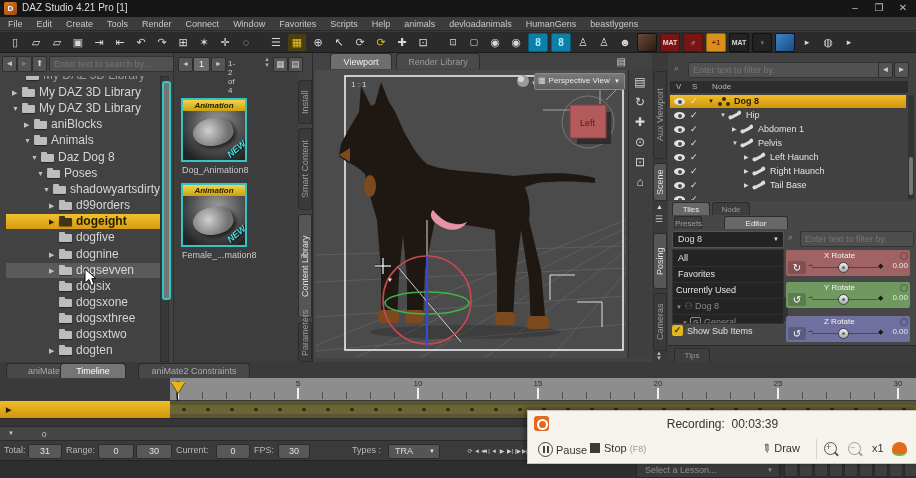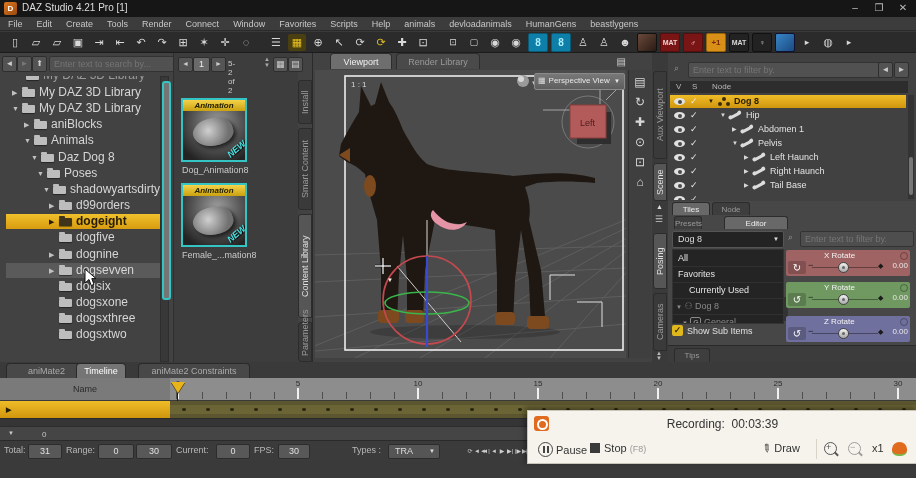--- a/index.html
+++ b/index.html
@@ -308,32 +308,37 @@
           <span class="lbl" style="left:70px">dogsxone</span>
         </div>
       <div class="trow" style="top:251px">
           <span class="fold" style="left:53px"></span>
           <span class="lbl" style="left:70px">dogsxtwo</span>
         </div>
       <div class="trow" style="top:235px">
           <span class="fold" style="left:53px"></span>
           <span class="lbl" style="left:70px">dogsxthree</span>
         </div>
+      <div class="trow" style="top:267px">
+          <span class="arr" style="left:43px">▶</span>
+          <span class="fold" style="left:53px"></span>
+          <span class="lbl" style="left:70px">dogten</span>
+        </div>
     </div>
     <div class="abs" id="treescroll">
         <div class="abs thumb"></div>
       </div>
   </div>
 
   <div class="abs" id="thumbpanel">
     <div class="abs" style="left:4px;top:4px;height:14px">
       <span class="abs pagerbtn" style="left:0">◄</span>
       <span class="abs pagebox" style="left:15px">1</span>
       <span class="abs pagerbtn" style="left:33px">►</span>
-      <span class="abs" style="left:50px;top:2px;font-size:8px;color:#ccc">5-2 of 2</span>
+      <span class="abs" style="left:50px;top:2px;font-size:8px;color:#ccc">1-2 of 4</span>
       <span class="abs" style="left:86px;top:-1px;font-size:6px;color:#aaa">▲<br>▼</span>
       <span class="abs pagerbtn" style="left:95px;font-size:9px">▦</span>
       <span class="abs pagerbtn" style="left:110px;font-size:9px">▤</span>
     </div>
     <div class="abs thumb" style="left:7px;top:45px">
       <div class="statue"></div>
       <div class="banner">Animation</div>
       <div class="ribbon">NEW</div>
     </div>
     <div class="abs caption" style="left:8px;top:112px">Dog_Animation8</div>
@@ -538,21 +543,21 @@
     <div class="ptab on" style="left:56px;top:15px;width:64px">Editor</div>
 
     <div class="abs" id="nodesel">
       <span style="margin-left:5px">Dog 8</span>
       <span style="float:right;margin-right:4px;font-size:6px">▼</span>
     </div>
 
     <div class="abs" id="poselist">
       <div class="plrow" style="top:0"><span style="margin-left:5px">All</span></div>
       <div class="plrow" style="top:16px"><span style="margin-left:5px">Favorites</span></div>
-      <div class="plrow" style="top:32px"><span style="margin-left:16px">Currently Used</span></div>
+      <div class="plrow" style="top:32px"><span style="margin-left:3px">Currently Used</span></div>
       <div class="plrow dim" style="top:48px"><span style="margin-left:3px;font-size:6px">▼</span> <span style="color:#777">⚇</span> <span>Dog 8</span></div>
       <div class="plrow dim" style="top:64px"><span style="margin-left:9px;font-size:6px">▼</span> <span class="gicon">G</span> <span>General</span></div>
     </div>
     <div class="abs" style="left:115px;top:96px;width:5px;height:24px;background:#333"></div>
 
     <div class="abs" id="subchk">
       <span class="box"></span>
       <span style="margin-left:15px;color:#e0e0e0;font-size:9px;line-height:12px">Show Sub Items</span>
     </div>
 
@@ -592,24 +597,23 @@
       <span class="val">0.00</span>
     </div>
 
     <div class="abs" style="left:0;top:144px;width:248px;height:17px;background:#3c3c3c;border-top:1px solid #2a2a2a">
       <div class="ptab" style="left:6px;top:2px;width:36px;height:14px;line-height:14px">Tips</div>
     </div>
   </div>
 
   <div class="abs" id="tlpane">
     <div class="tltab" style="left:6px;width:81px">aniMate2</div>
-    <div class="tltab on" style="left:76px;width:50px">Timeline</div>
+    <div class="tltab on" style="left:60px;width:66px">Timeline</div>
     <div class="tltab" style="left:138px;width:112px">aniMate2 Constraints</div>
 
-    <div class="abs" id="namehdr">Name</div>
     <div class="abs" id="ruler">
       <div class="minor"></div>
         <div class="major"></div>
       <span class="num" style="left:8px">0</span>
       <span class="num" style="left:128px">5</span>
       <span class="num" style="left:248px">10</span>
       <span class="num" style="left:368px">15</span>
       <span class="num" style="left:488px">20</span>
       <span class="num" style="left:608px">25</span>
       <span class="num" style="left:728px">30</span>
@@ -653,20 +657,37 @@
       <span class="pbtn">◄◄</span>
       <span class="pbtn">◄|</span>
       <span class="pbtn">◄</span>
       <span class="pbtn">▶</span>
       <span class="pbtn">▶|</span>
       <span class="pbtn">|▶</span>
       <span class="pbtn">▶▶</span>
     </div>
   </div>
 
+  <div class="abs" id="statusbar">
+    <div class="abs" id="lessondd">
+      <span style="margin-left:8px">Select a Lesson...</span>
+      <span style="float:right;margin-right:6px;font-size:6px">▼</span>
+    </div>
+    <div class="abs" style="left:784px;top:2px;display:flex;gap:1px">
+      <span class="numbtn"></span>
+        <span class="numbtn"></span>
+        <span class="numbtn"></span>
+        <span class="numbtn"></span>
+        <span class="numbtn"></span>
+      <span class="numbtn"></span>
+        <span class="numbtn"></span>
+        <span class="numbtn"></span>
+        <span class="numbtn"></span>
+    </div>
+  </div>
 
   <div class="abs" id="recorder">
     <div class="abs recicon"></div>
     <div class="abs" id="rectitle">
       <span>Recording:</span>&nbsp;&nbsp;<span>00:03:39</span>
     </div>
     <div class="recbtn" style="left:10px">
       <span class="pauseicon"></span><span>Pause</span>
     </div>
     <div class="recbtn" style="left:62px">

